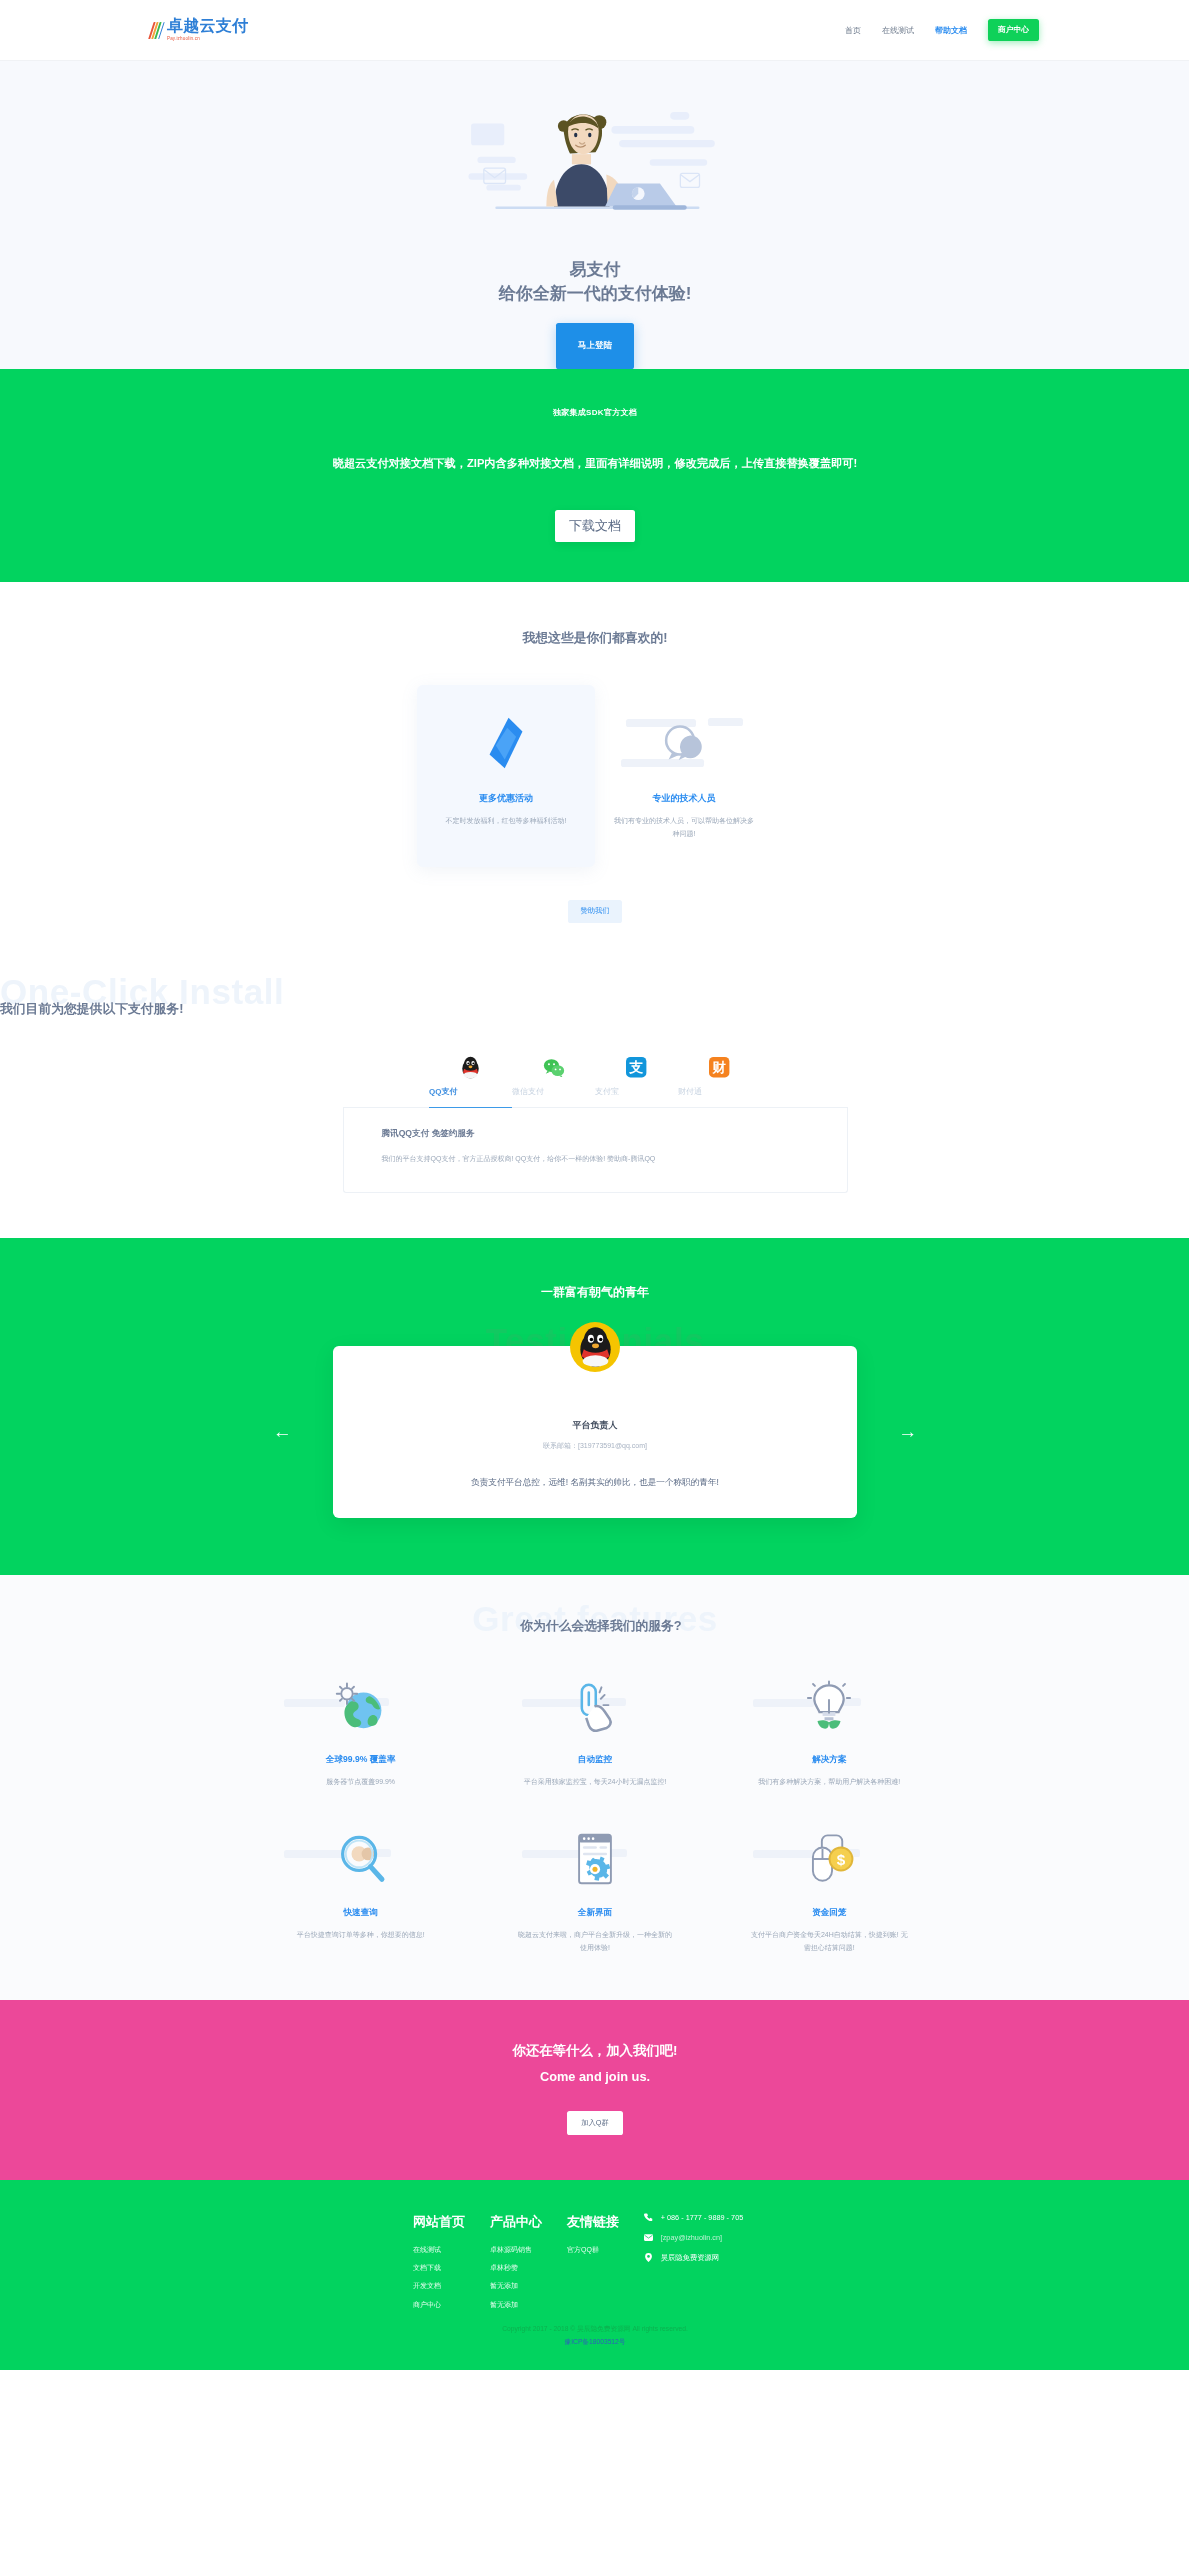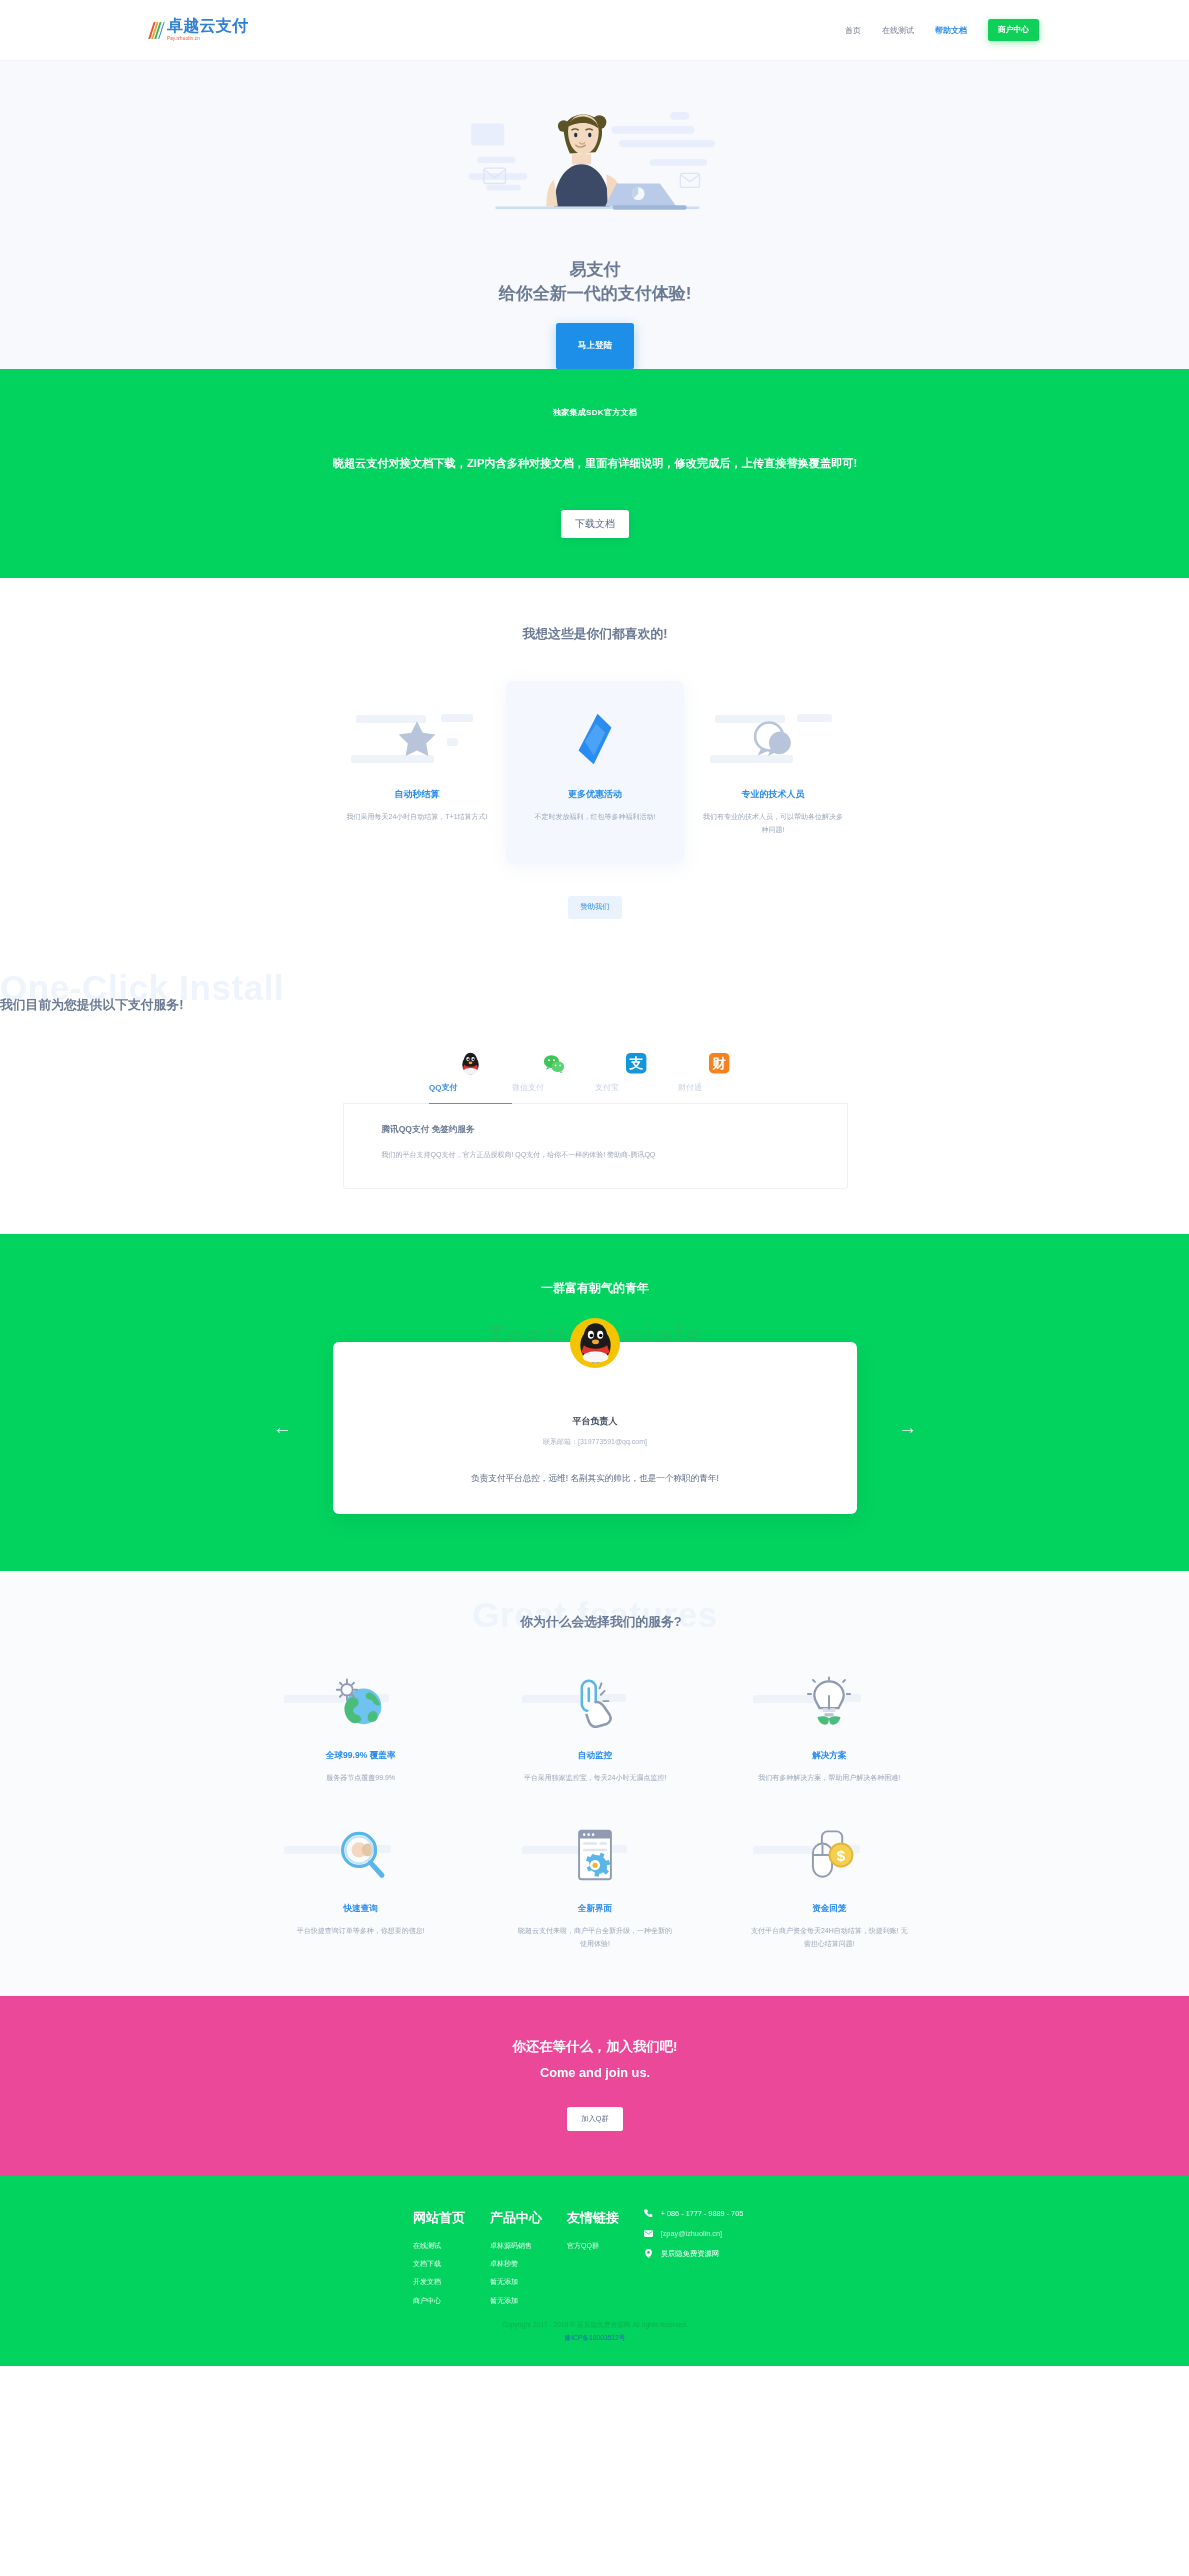--- a/index.html
+++ b/index.html
@@ -49,21 +49,21 @@
     border-bottom:1.3px solid #eef1f6;
   }
   .hero-tab.active { color:#3d8ee0; border-bottom:1.3px solid #2a8cf0; }
 
   
   .sdk { background:#02d35f; color:#fff; text-align:center; padding:38px 0 40px; }
   .sdk-kicker { font-size:8px; font-weight:bold; letter-spacing:0.3px; }
   .sdk-body { margin-top:36px; font-size:11.2px; font-weight:bold; line-height:1.75; max-width:537px; margin-left:auto; margin-right:auto; }
   .sdk-btn {
     margin-top:36px; background:#fff; color:#5a6a85; border:none; cursor:pointer;
-    font-size:10px; padding:7px 14px; border-radius:2.6px; box-shadow:0 2.6px 9px rgba(0,0,0,.08);
+    font-size:13px; padding:7px 14px; border-radius:2.6px; box-shadow:0 2.6px 9px rgba(0,0,0,.08);
   }
 
   
   .likes { background:#fff; padding:48px 0 38px; text-align:center; }
   .sec-title { font-size:12.8px; font-weight:bold; color:#6b7a94; }
   .cards { display:flex; justify-content:center; gap:0; margin-top:38px; }
   .card {
     width:178px; padding:28px 16.6px 25.6px; text-align:center; border-radius:5.8px;
   }
   .card.hl { background:#f4f8fe; box-shadow:0 3.8px 16.6px rgba(120,150,190,.1); }
@@ -228,35 +228,20 @@
 <div class="sdk">
   <div class="sdk-kicker">独家集成SDK官方文档</div>
   <div class="sdk-body">晓超云支付对接文档下载，ZIP内含多种对接文档，里面有详细说明，修改完成后，上传直接替换覆盖即可!</div>
   <button class="sdk-btn">下载文档</button>
 </div>
 
 <div class="likes">
   <div class="sec-title">我想这些是你们都喜欢的!</div>
   <div class="cards">
 
-    <div class="card">
-      <div class="card-icon">
-        <div class="blobs">
-          <div class="blob" style="left:11.5px;top:6.4px;width:70px;height:7.7px;"></div>
-          <div class="blob" style="left:96px;top:5.1px;width:32px;height:7.7px;"></div>
-          <div class="blob" style="left:6.4px;top:46px;width:83px;height:7.7px;"></div>
-          <div class="blob" style="left:102px;top:29px;width:11.5px;height:7.7px;"></div>
-        </div>
-        <svg width="40" height="38" viewBox="0 0 62 60" style="position:relative">
-          <path d="M31 2l9 18 20 3-14.5 14 3.5 20L31 48 13 57l3.5-20L2 23l20-3z" fill="#b7c4da"></path>
-        </svg>
-      </div>
-      <div class="card-title">自动秒结算</div>
-      <div class="card-desc">我们采用每天24小时自动结算，T+1结算方式!</div>
-    </div>
 
     <div class="card hl">
       <div class="card-icon">
         <svg width="38" height="54" viewBox="0 0 60 84">
           <path d="M34 2l22 22-28 58L4 60z" fill="#2a8cf0"></path>
           <path d="M32 18l14 14-18 36-14-22z" fill="#4aa3f7"></path>
         </svg>
       </div>
       <div class="card-title">更多优惠活动</div>
       <div class="card-desc">不定时发放福利，红包等多种福利活动!</div>

